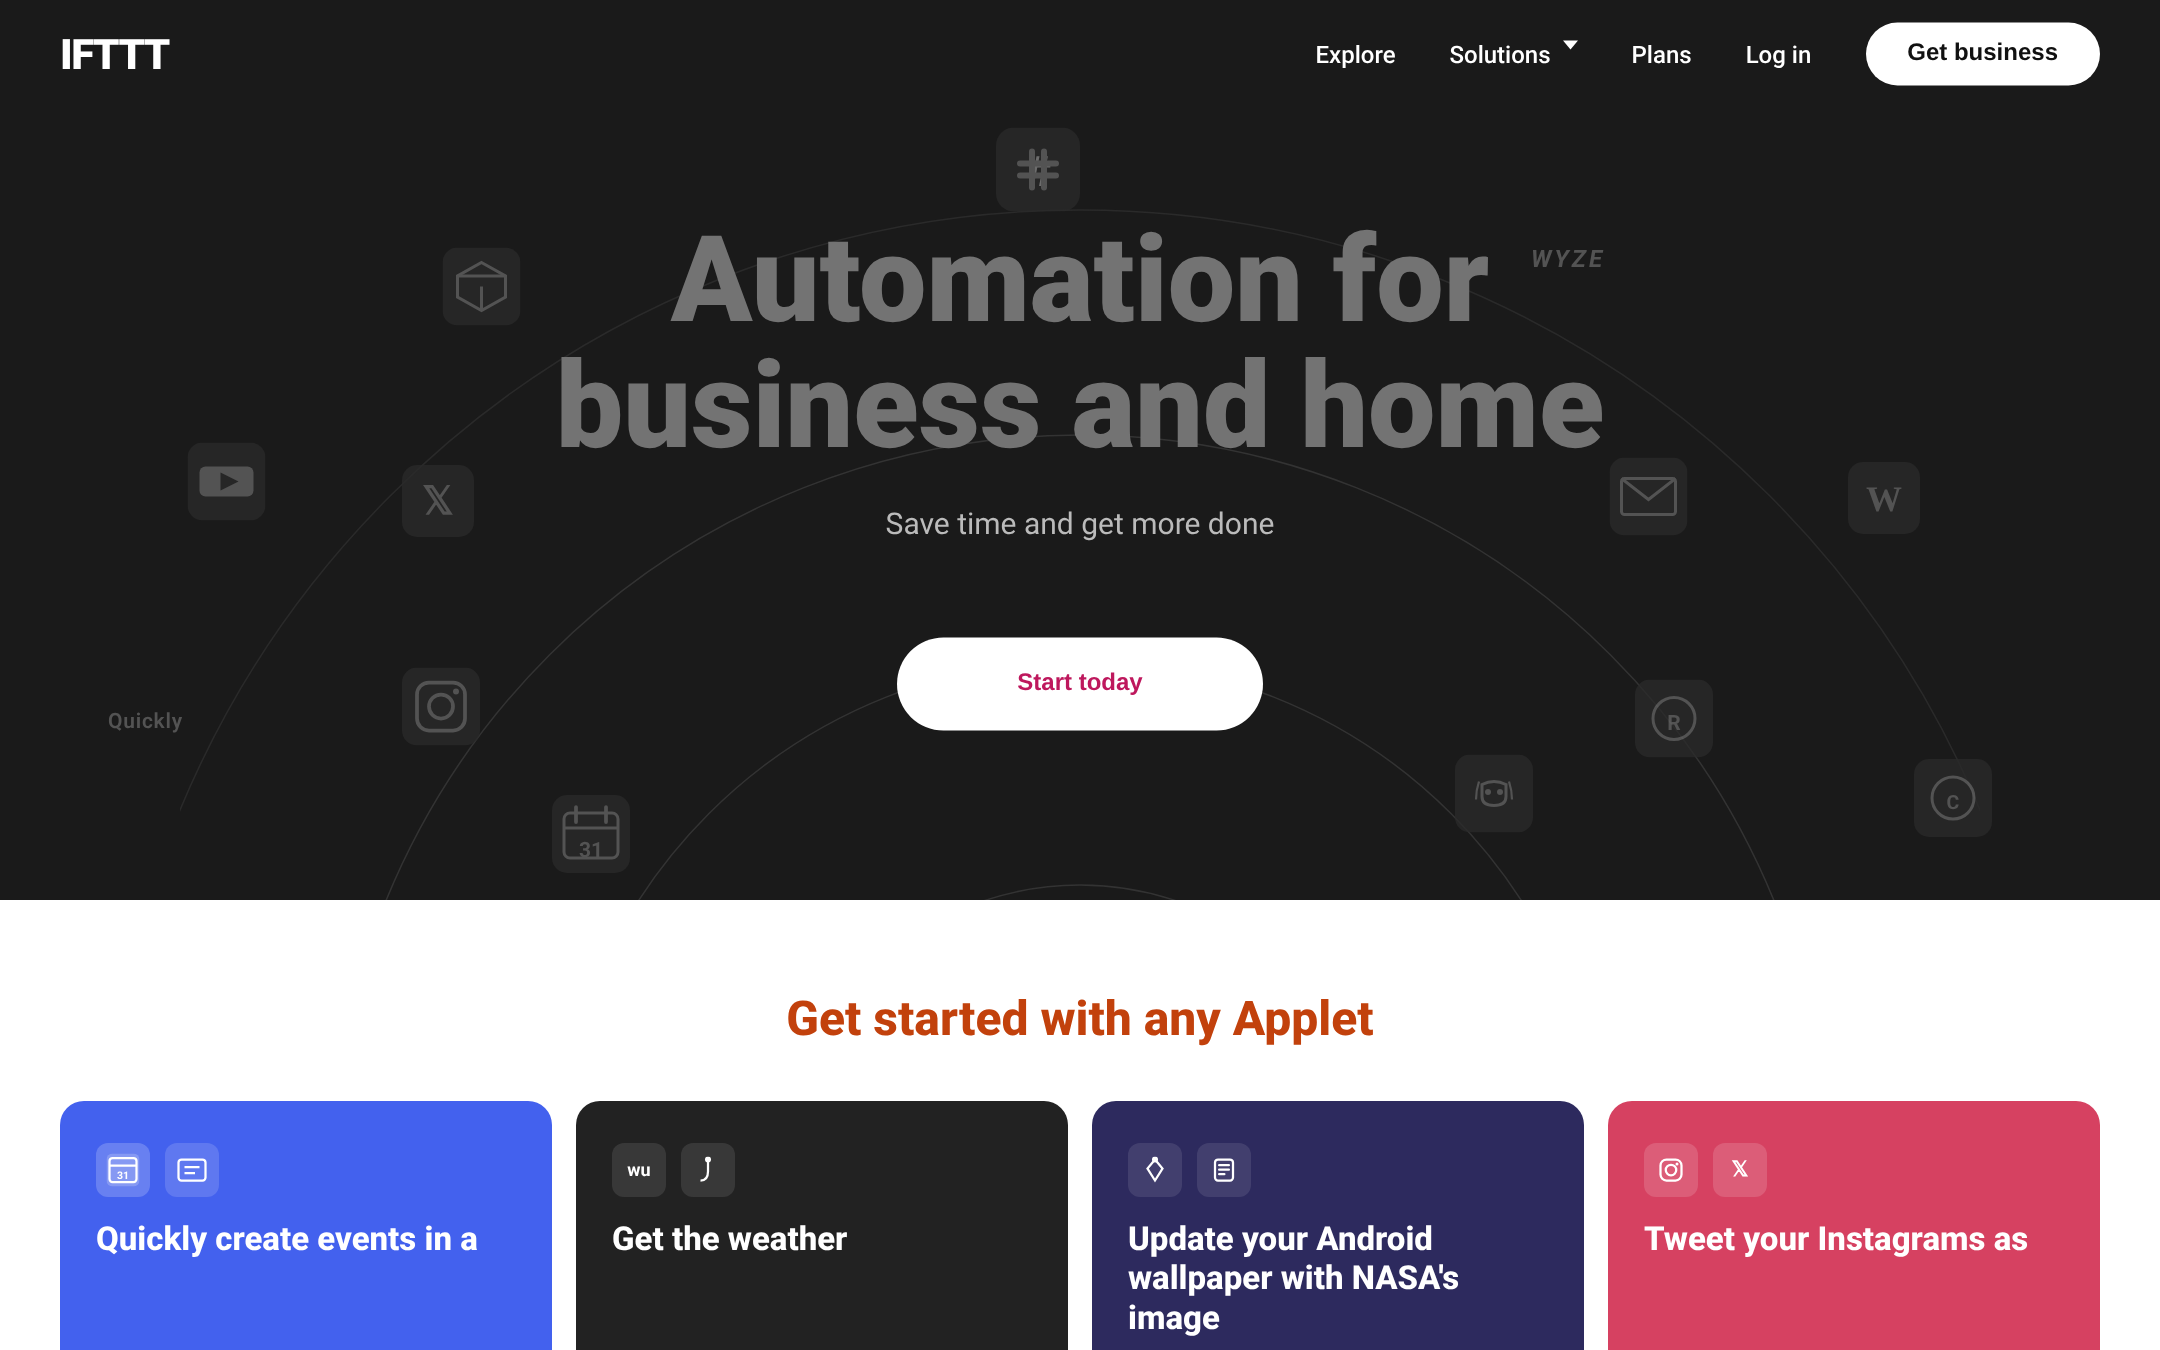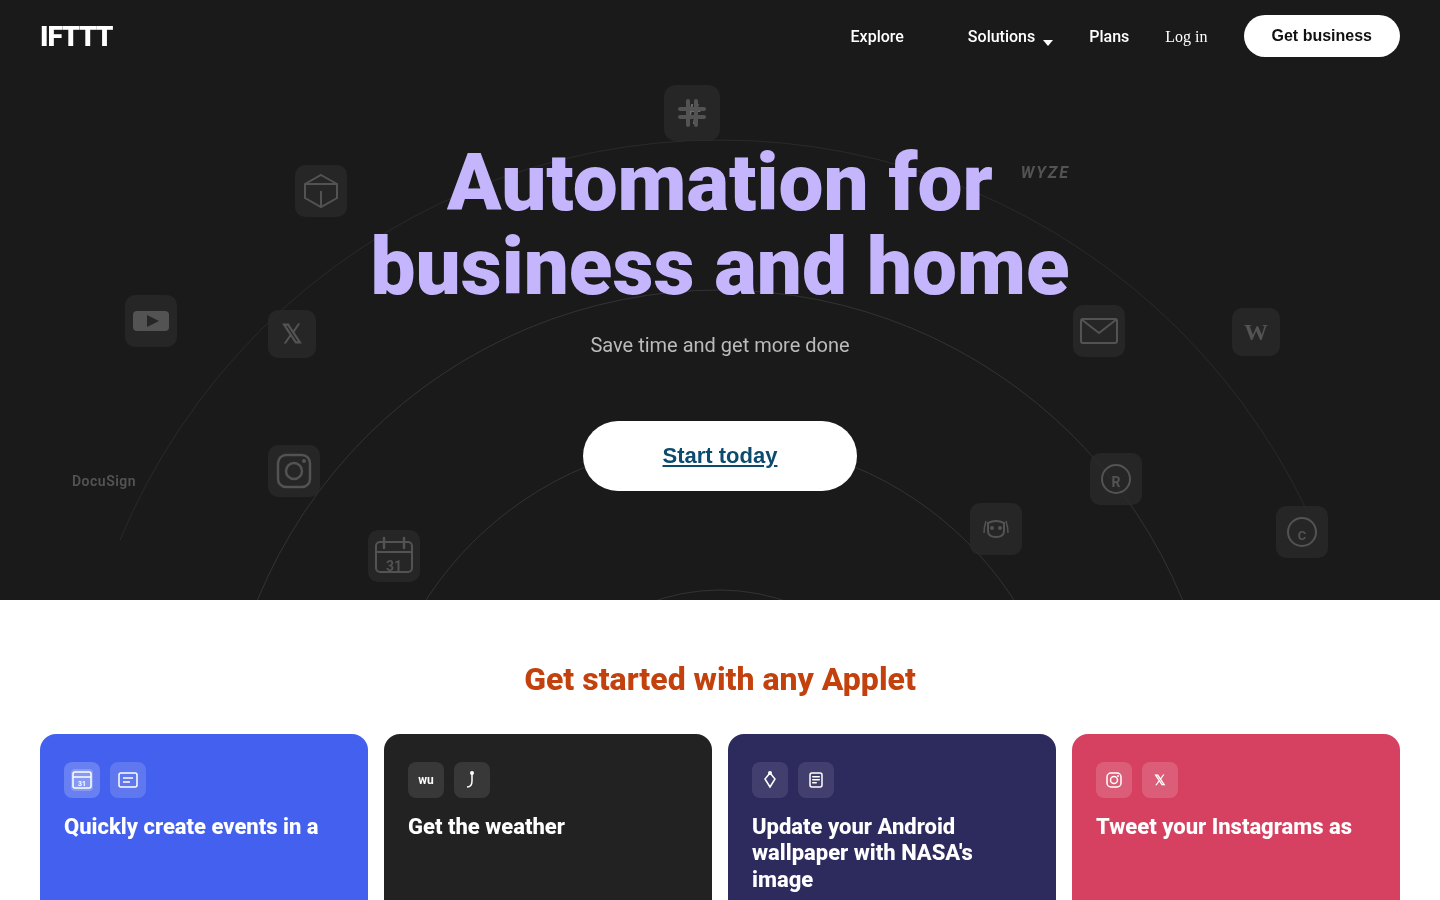--- a/index.html
+++ b/index.html
@@ -29,40 +29,38 @@
       list-style: none;
     }
     .nav-links li a {
       color: #fff;
       text-decoration: none;
       font-size: 16px;
       font-weight: 500;
     }
     .solutions-link {
       display: flex;
-      align-items: flex-end;
+      align-items: flex-start;
       gap: 4px;
-      margin-left: 28px;
     }
     .nav-cta {
       background: #fff;
       color: #111;
       border: none;
       border-radius: 999px;
       padding: 12px 28px;
       font-size: 16px;
       font-weight: 700;
       cursor: pointer;
     }
     .nav-login {
       color: #fff;
       text-decoration: none;
       font-size: 16px;
       font-weight: 500;
-      font-family: Liberation Serif, serif;
     }
 
     
     .hero {
       background: #1a1a1a;
       min-height: 600px;
       position: relative;
       display: flex;
       flex-direction: column;
       align-items: center;
@@ -106,41 +104,40 @@
     .hero-content {
       position: relative;
       z-index: 10;
       text-align: center;
       max-width: 800px;
       padding: 0 20px;
     }
     .hero-title {
       font-size: 80px;
       font-weight: 900;
-      color: #c4b5fd;
+      color: #737373;
       line-height: 1.05;
       margin-bottom: 24px;
     }
     .hero-subtitle {
       font-size: 20px;
       color: #bbb;
       margin-bottom: 64px;
       font-weight: 400;
     }
     .hero-cta {
       background: #fff;
-      color: #0c4a6e;
+      color: #be185d;
       border: none;
       border-radius: 999px;
       padding: 22px 80px;
-      font-size: 22px;
+      font-size: 16px;
       font-weight: 700;
       cursor: pointer;
       display: inline-block;
-      text-decoration: underline;
     }
 
     
     .applets-section {
       background: #fff;
       padding: 60px 40px 0;
     }
     .applets-title {
       text-align: center;
       font-size: 32px;
@@ -270,21 +267,21 @@
   <div class="floating-icon" style="top:445px; left:268px;">
     <svg width="52" height="52" viewBox="0 0 52 52" fill="none">
       <rect width="52" height="52" rx="10" fill="#2a2a2a"></rect>
       <rect x="10" y="10" width="32" height="32" rx="8" stroke="#666" stroke-width="2.5" fill="none"></rect>
       <circle cx="26" cy="26" r="8" stroke="#666" stroke-width="2.5" fill="none"></circle>
       <circle cx="36" cy="16" r="2" fill="#666"></circle>
     </svg>
   </div>
 
   <div class="floating-icon" style="top:473px; left:72px;">
-    <span style="color:#666; font-size:14px; font-weight:600; letter-spacing:0.5px;">DocuSign</span>
+    <span style="color:#666; font-size:14px; font-weight:600; letter-spacing:0.5px;">Quickly</span>
   </div>
 
   <div class="floating-icon" style="top:530px; left:368px;">
     <svg width="52" height="52" viewBox="0 0 52 52" fill="none">
       <rect width="52" height="52" rx="10" fill="#2a2a2a"></rect>
       <rect x="8" y="12" width="36" height="30" rx="4" stroke="#666" stroke-width="2" fill="none"></rect>
       <line x1="8" y1="22" x2="44" y2="22" stroke="#666" stroke-width="2"></line>
       <line x1="16" y1="8" x2="16" y2="18" stroke="#666" stroke-width="2.5" stroke-linecap="round"></line>
       <line x1="36" y1="8" x2="36" y2="18" stroke="#666" stroke-width="2.5" stroke-linecap="round"></line>
       <text x="50%" y="72%" dominant-baseline="middle" text-anchor="middle" font-size="14" font-weight="bold" fill="#666">31</text>

